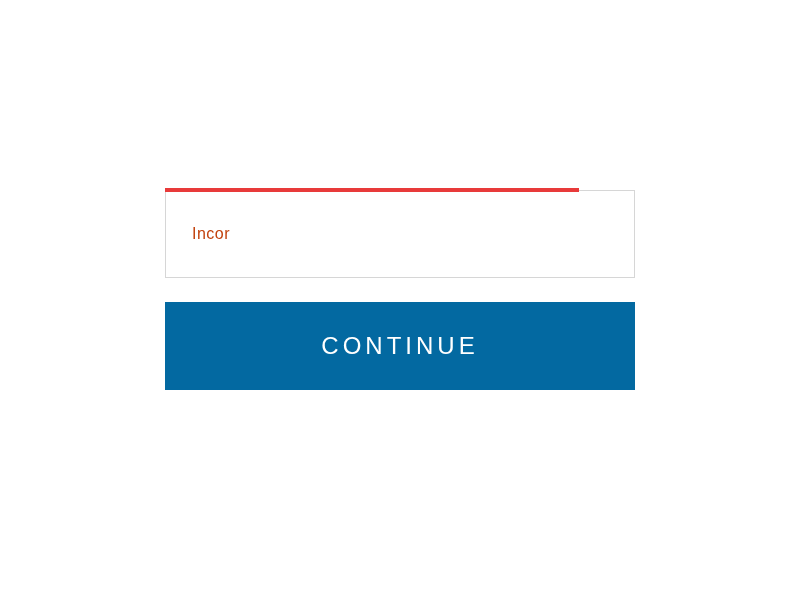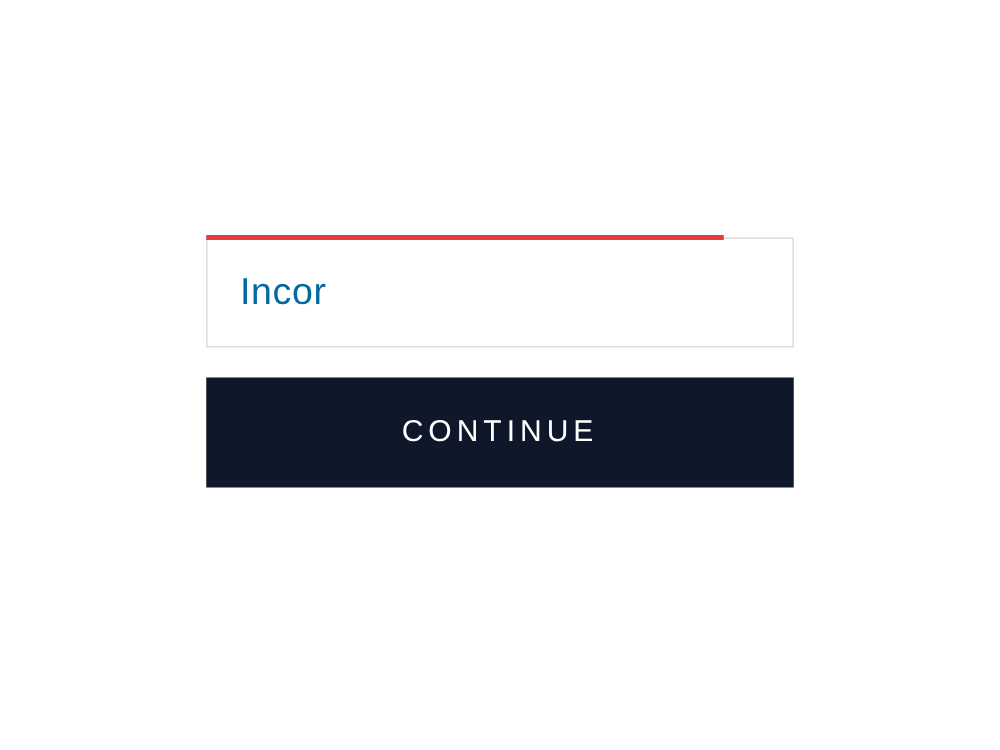--- a/index.html
+++ b/index.html
@@ -40,37 +40,37 @@
       background: #e83a3a;
       width: 88%;
       z-index: 2;
     }
     
     .text-input {
       width: 100%;
       height: 88px;
       border: 1px solid #d6d6d6;
       padding: 0 26px;
-      font-size: 30px;
+      font-size: 16px;
       font-weight: 300;
-      color: #0369a1;
+      color: #c2410c;
       outline: none;
       background: #ffffff;
       font-family: inherit;
       letter-spacing: 0.5px;
     }
     
     .text-input::placeholder {
       color: #9a9a9a;
     }
     
     .continue-button {
       width: 100%;
       height: 88px;
-      background: #0f172a;
+      background: #0369a1;
       border: none;
       color: #ffffff;
       font-size: 24px;
       font-weight: 500;
       letter-spacing: 4px;
       cursor: pointer;
       font-family: inherit;
     }
   </style>
 </head>

